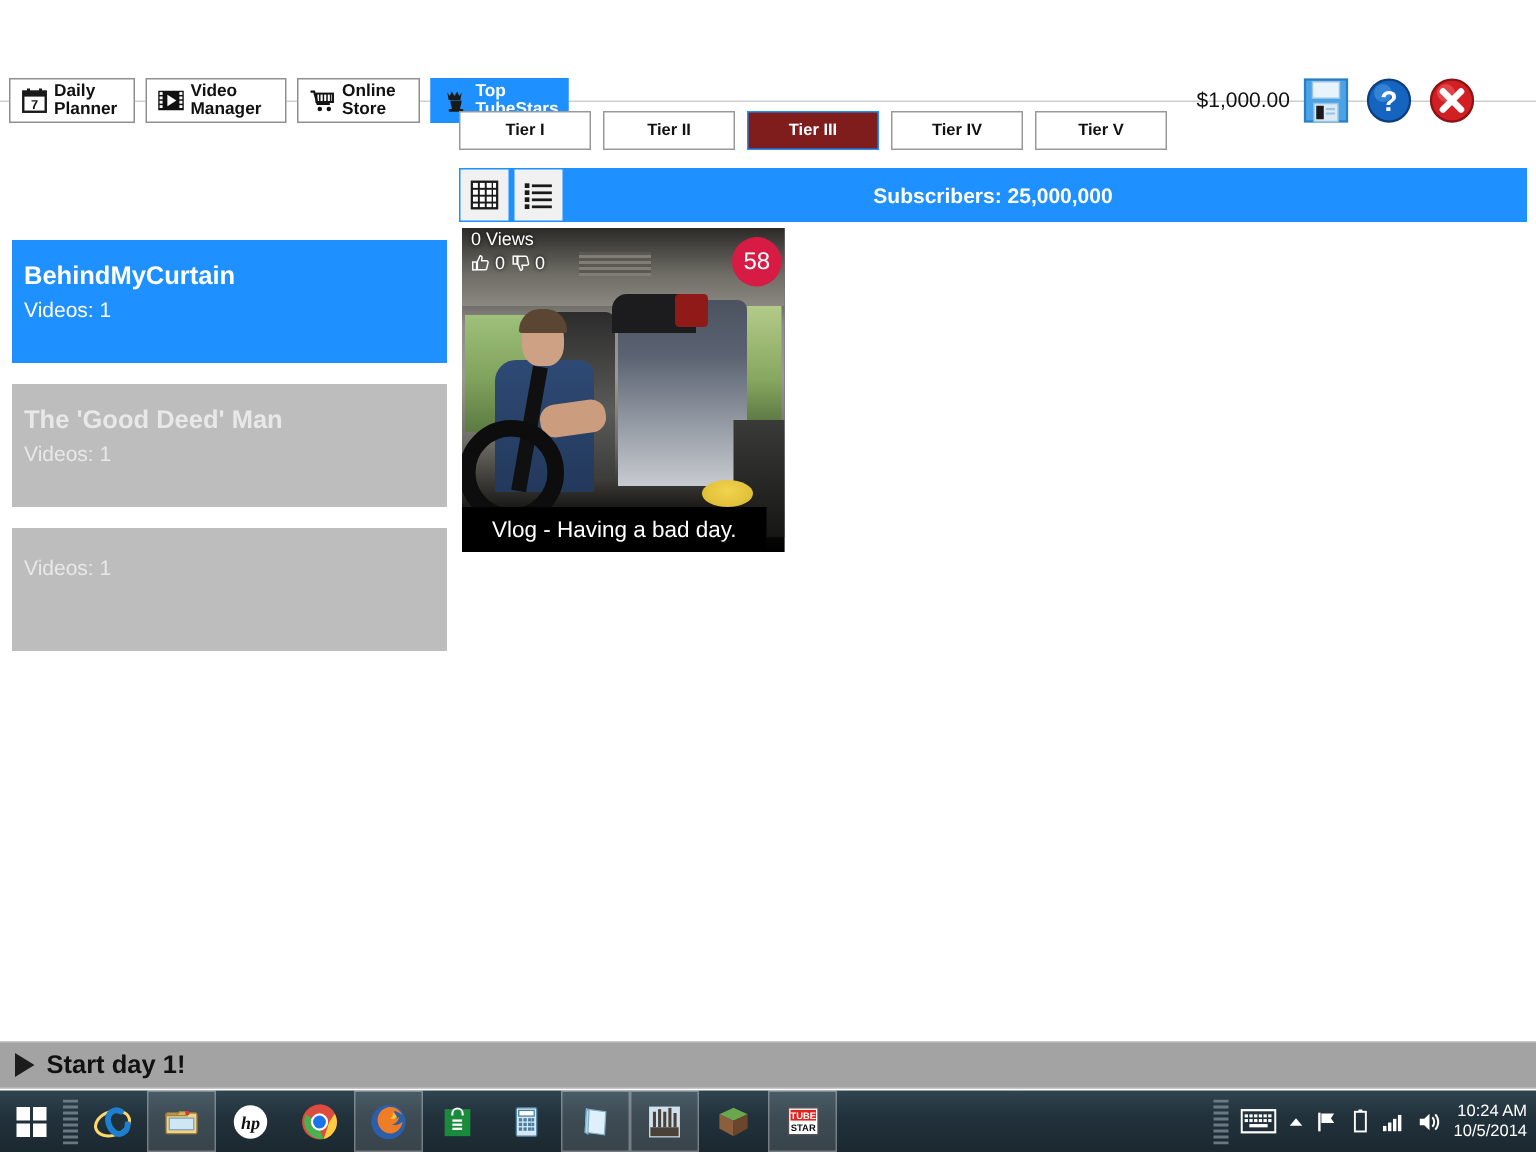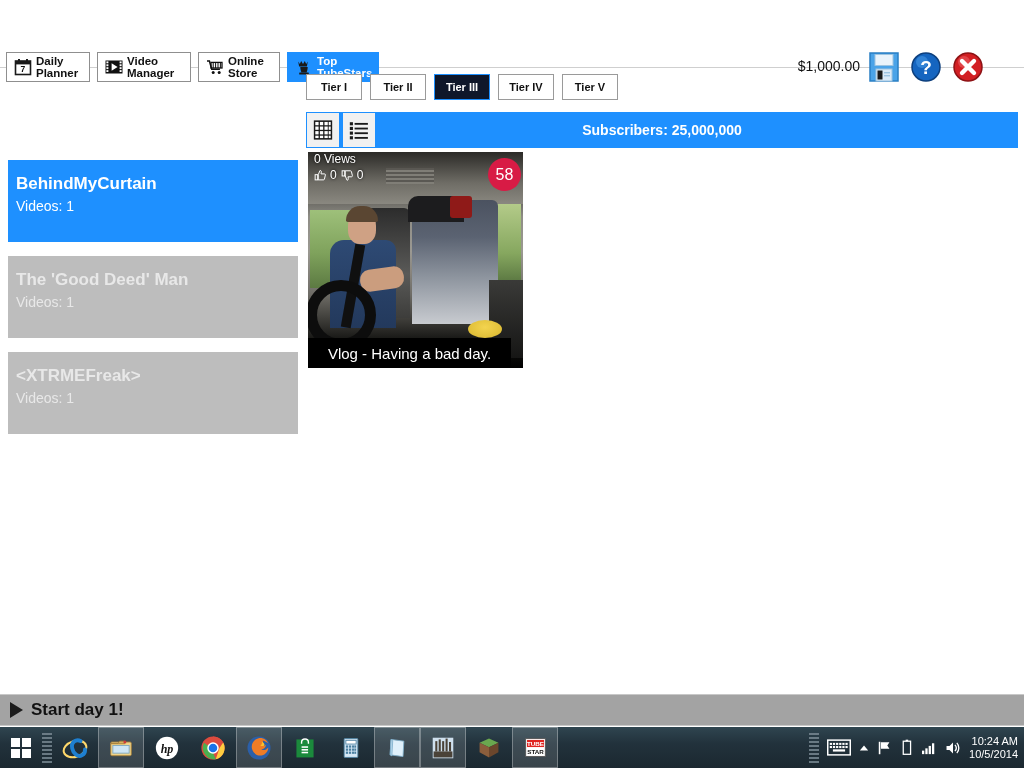--- a/index.html
+++ b/index.html
@@ -71,25 +71,25 @@
     background: #bdbdbd; color: #e8e8e8;
     padding: 14px 0 0 8px;
   }
   .channel.selected { background: #1e90ff; color: #ffffff; }
   .channel .cname { font-size: 17px; font-weight: bold; line-height: 20px; }
   .channel .cvids { font-size: 14px; margin-top: 4px; }
 
   
   .tier-tabs { position: absolute; left: 306px; top: 74px; display: flex; gap: 8px; }
   .tier-tab {
-    width: 56px; height: 26px; border: 1px solid #9a9a9a; background: #ffffff;
+    width: 88px; height: 26px; border: 1px solid #9a9a9a; background: #ffffff;
     font-size: 11px; font-weight: bold; color: #111;
     display: flex; align-items: center; justify-content: center;
   }
-  .tier-tab.active { background: #0f172a; border-color: #1e90ff; color: #ffffff; text-align: right; }
+  .tier-tab.active { background: #7f1d1d; border-color: #1e90ff; color: #ffffff; text-align: right; }
 
   .sub-bar {
     position: absolute; left: 306px; top: 112px; width: 712px; height: 36px;
     background: #1e90ff; display: flex; align-items: center;
   }
   .viewtoggle { width: 32px; height: 34px; background: #f1f1f1; margin-left: 1px;
      display:flex; align-items:center; justify-content:center; }
   .viewtoggle + .viewtoggle { margin-left: 4px; }
   .subs-text {
     position: absolute; right: 0; width: 100%; text-align: center;
@@ -294,21 +294,20 @@
       <div class="cname">BehindMyCurtain</div>
       <div class="cvids">Videos: 1</div>
     </div>
 
     <div class="channel">
       <div class="cname">The 'Good Deed' Man</div>
       <div class="cvids">Videos: 1</div>
     </div>
 
     <div class="channel">
-      <div class="cname">&lt;XTRMEFreak&gt;</div>
       <div class="cvids">Videos: 1</div>
     </div>
   </div>
 
   <div class="tier-tabs">
     <div class="tier-tab">Tier I</div>
     <div class="tier-tab">Tier II</div>
     <div class="tier-tab active">Tier III</div>
     <div class="tier-tab">Tier IV</div>
     <div class="tier-tab">Tier V</div>

